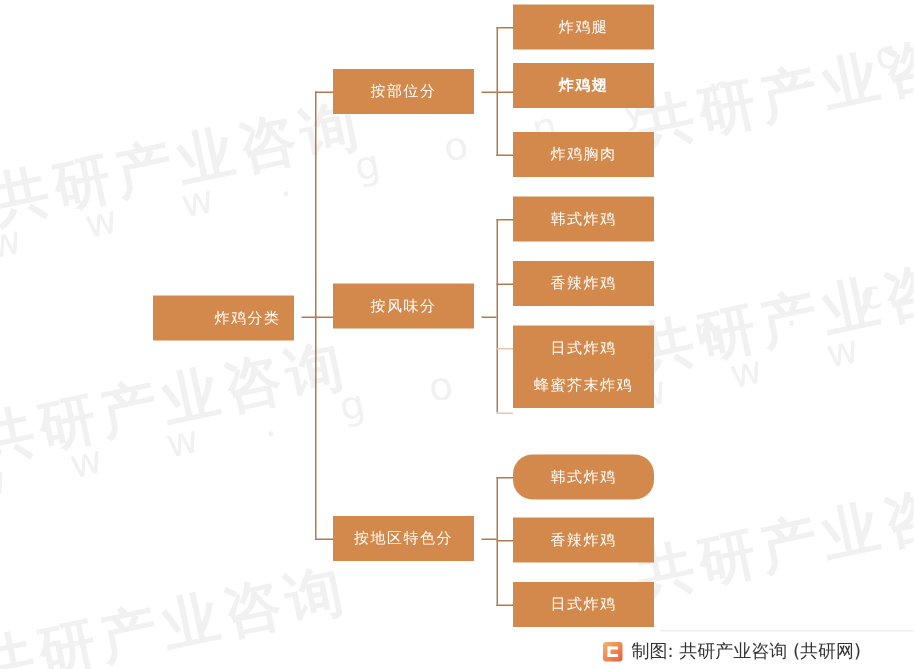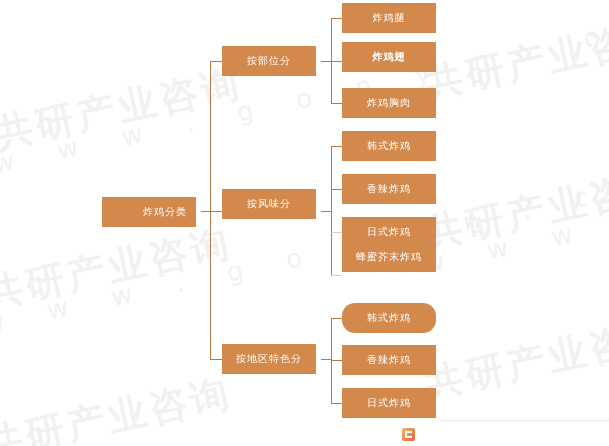--- a/index.html
+++ b/index.html
@@ -90,13 +90,14 @@
 <div class="node" style="left:342px; top:217px;">日式炸鸡</div>
 <div class="node" style="left:342px; top:242px;">蜂蜜芥末炸鸡</div>
 
 <div class="node" style="left:342px; top:303px;border-radius:13px;">韩式炸鸡</div>
 <div class="node" style="left:342px; top:345px;">香辣炸鸡</div>
 <div class="node" style="left:342px; top:388px;text-align:center;">日式炸鸡</div>
 
 <div class="footer-sep"></div>
 <div class="footer">
   <span class="logo"></span>
+  <span>制图: 共研产业咨询 (共研网)</span>
 </div>
 
 </body></html>

